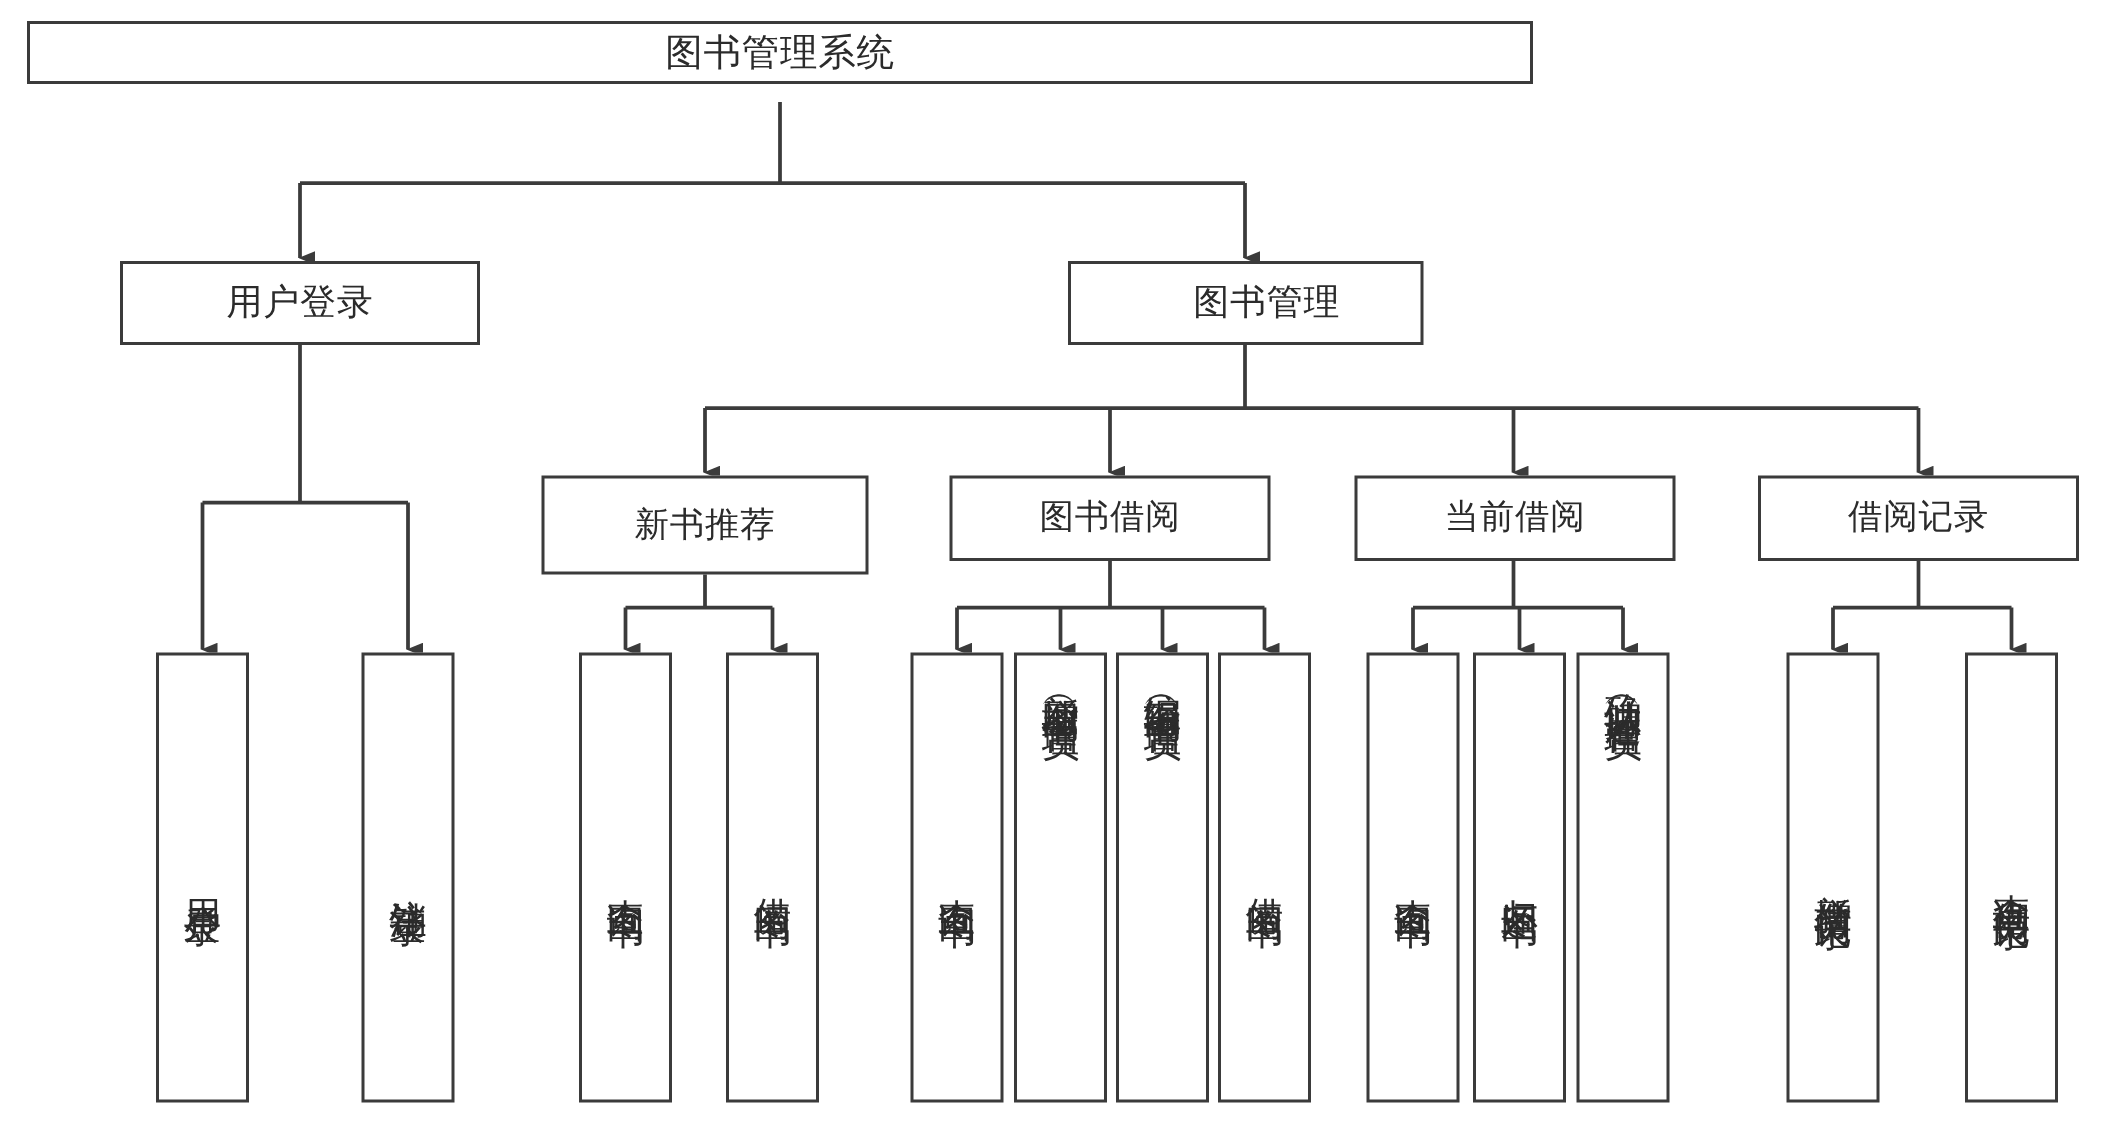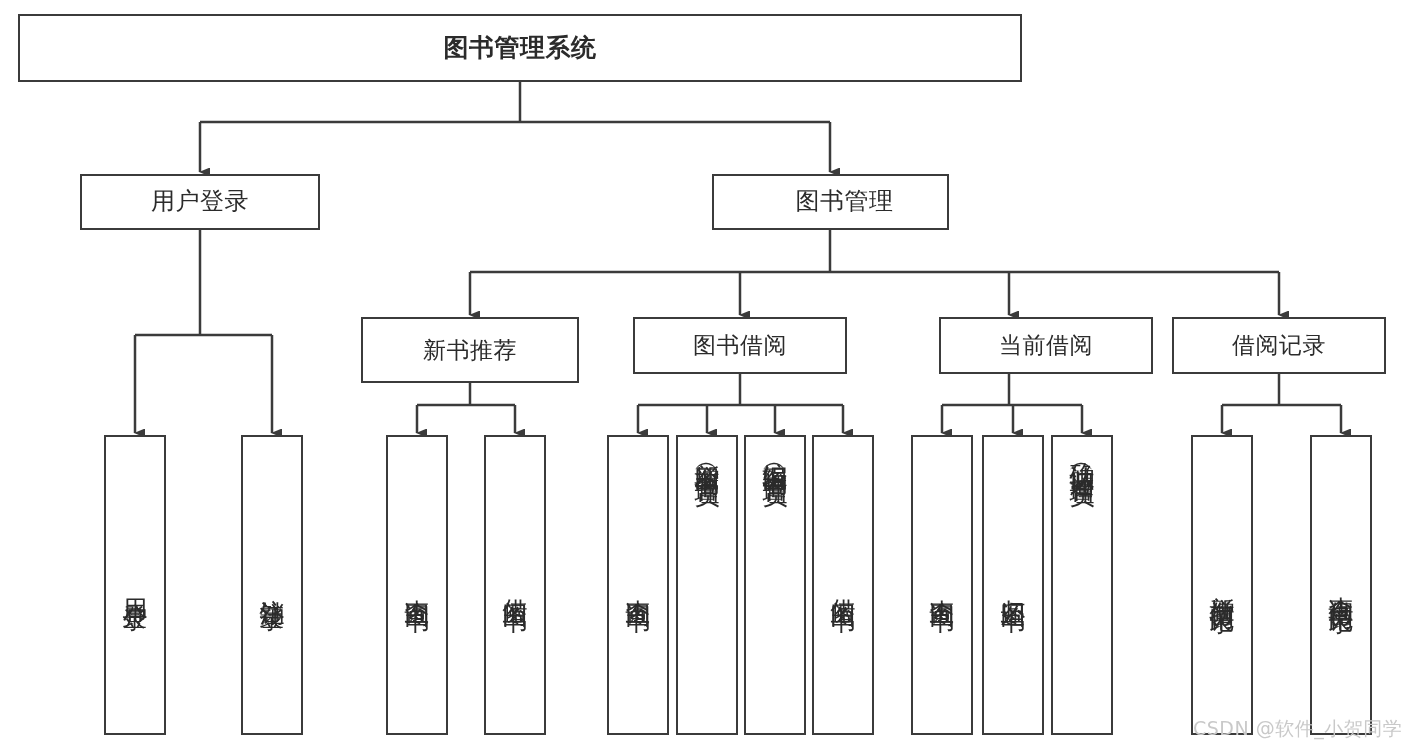--- a/index.html
+++ b/index.html
@@ -113,36 +113,36 @@
         <line x1="1013" y1="405" x2="1013" y2="433" marker-end="url(#arrowhead)"></line>
         <line x1="1082" y1="405" x2="1082" y2="433" marker-end="url(#arrowhead)"></line>
         <line x1="1279" y1="374" x2="1279" y2="405"></line>
         <line x1="1222" y1="405" x2="1341" y2="405"></line>
         <line x1="1222" y1="405" x2="1222" y2="433" marker-end="url(#arrowhead)"></line>
         <line x1="1341" y1="405" x2="1341" y2="433" marker-end="url(#arrowhead)"></line>
       </g>
   </svg>
 
   <div id="nodes-layer">
-      <div class="node-box node-root" style="left: 18px; top: 14px; width: 1004px; height: 68px; font-weight: bold;">
+      <div class="node-box node-root" style="left: 18px; top: 14px; width: 1004px; height: 42px;">
         <div class="node-label">图书管理系统</div>
       </div>
       <div class="node-box node-l1" style="left: 80px; top: 174px; width: 240px; height: 56px;">
         <div class="node-label">用户登录</div>
       </div>
       <div class="node-box node-l1" style="left: 712px; top: 174px; width: 237px; height: 56px; padding-left: 28px;">
         <div class="node-label">图书管理</div>
       </div>
       <div class="node-box node-l2" style="left: 361px; top: 317px; width: 218px; height: 66px;">
         <div class="node-label">新书推荐</div>
       </div>
       <div class="node-box node-l2" style="left: 633px; top: 317px; width: 214px; height: 57px;">
         <div class="node-label">图书借阅</div>
       </div>
-      <div class="node-box node-l2" style="left: 903px; top: 317px; width: 214px; height: 57px; margin-left: 36px;">
+      <div class="node-box node-l2" style="left: 903px; top: 317px; width: 214px; height: 57px;">
         <div class="node-label">当前借阅</div>
       </div>
       <div class="node-box node-l2" style="left: 1172px; top: 317px; width: 214px; height: 57px;">
         <div class="node-label">借阅记录</div>
       </div>
       <div class="node-box node-leaf centered" style="left: 104px; top: 435px; width: 62px; height: 300px;">
         <div class="node-label">用户登录</div>
       </div>
       <div class="node-box node-leaf centered" style="left: 241px; top: 435px; width: 62px; height: 300px;">
         <div class="node-label">注销登录</div>
@@ -175,14 +175,13 @@
         <div class="node-label">确认归还（管理员）</div>
       </div>
       <div class="node-box node-leaf centered" style="left: 1191px; top: 435px; width: 62px; height: 300px;">
         <div class="node-label">新增借阅记录</div>
       </div>
       <div class="node-box node-leaf centered" style="left: 1310px; top: 435px; width: 62px; height: 300px;">
         <div class="node-label">查询借阅记录</div>
       </div>
     </div>
 
-  <div class="watermark" style="left:1193px; top:716px;">CSDN @软件_小贺同学</div>
 </div>
 
 </body></html>

